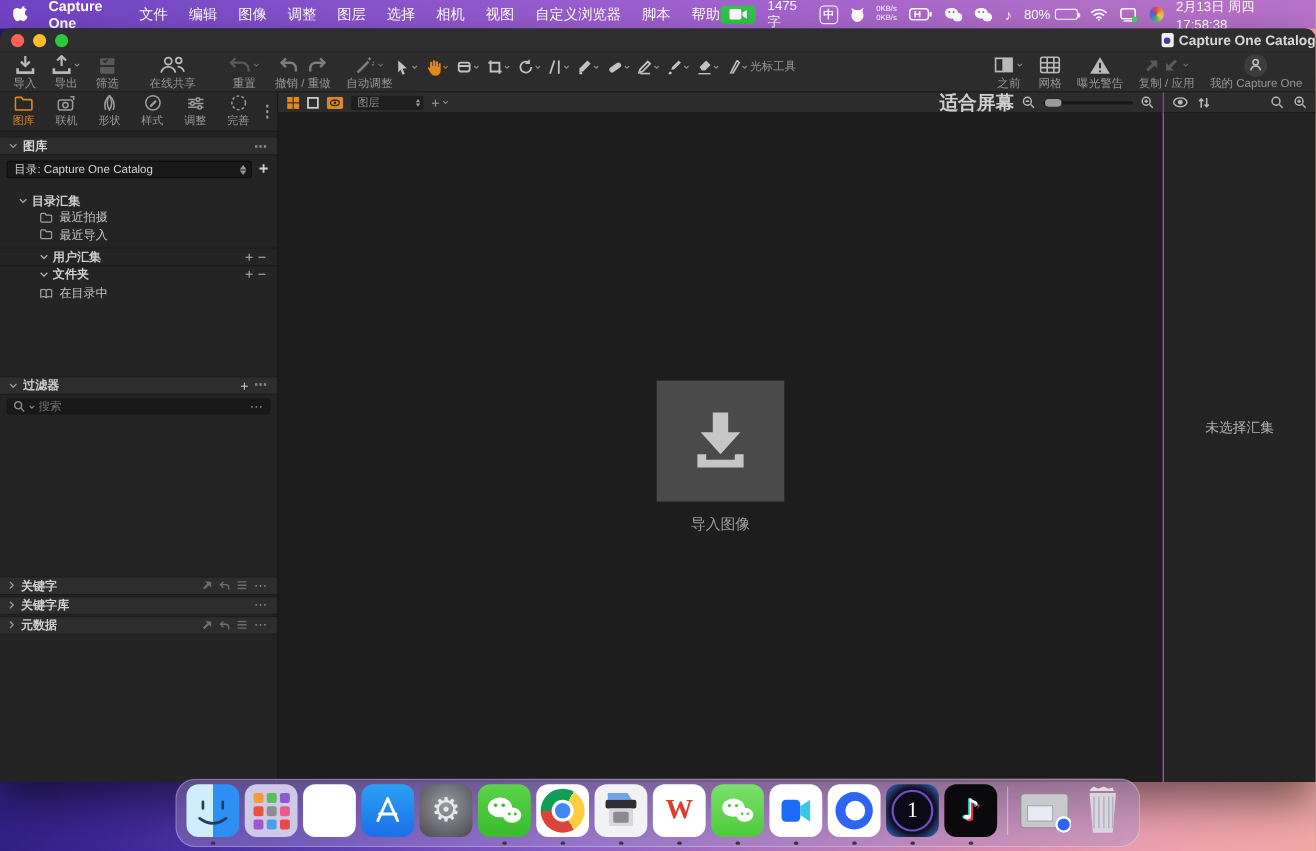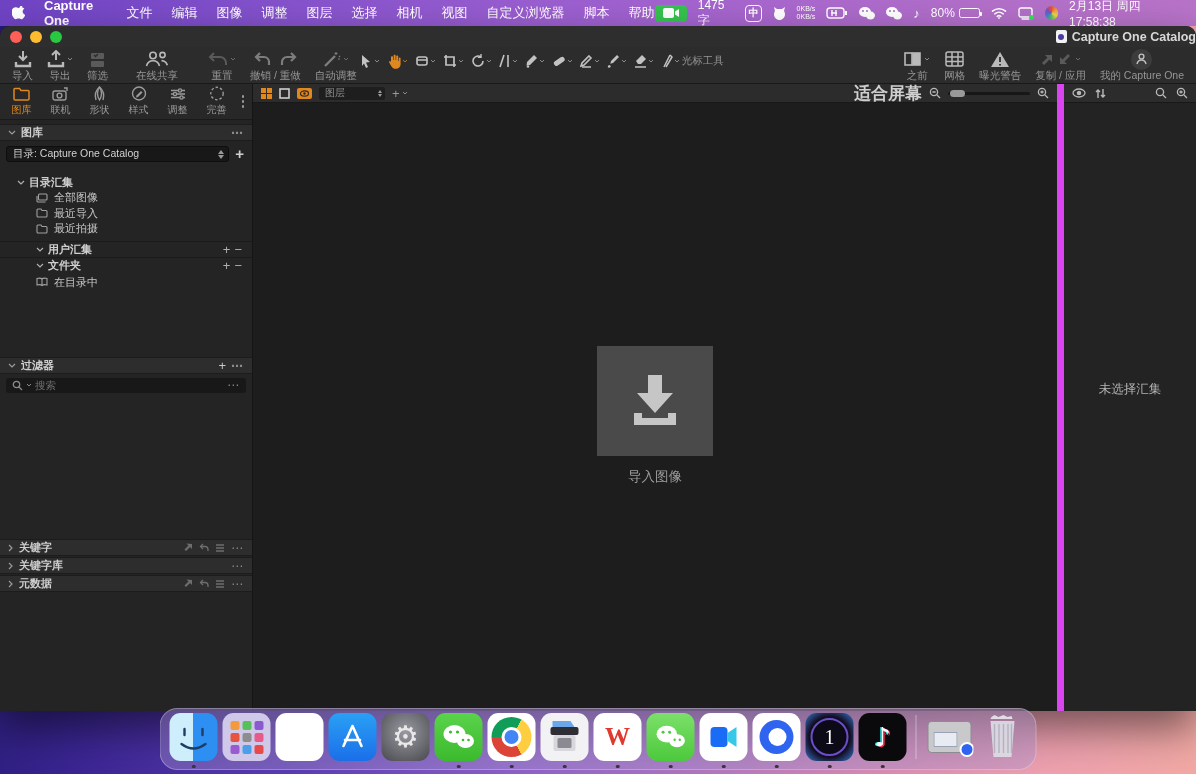--- a/index.html
+++ b/index.html
@@ -56,21 +56,21 @@
   .ctools { display:flex; align-items:center; gap:3px; height:22px; margin-top:1px; }
   .ctool { display:flex; align-items:center; gap:1px; color:#c2c2c2; padding:1px 2px; border-radius:3px; }
   .ctool.active { color:#e0871d; }
   .ctools-lbl { font-size:10.5px; color:#969696; margin-top:1px; }
   .avatar-circ { width:21px; height:21px; border-radius:50%; background:#3c3c3c; display:flex; align-items:center; justify-content:center; }
 
   
   .content { flex:1; display:flex; min-height:0; }
   .sidebar { width:253px; background:#242424; border-right:1px solid #151515; display:flex; flex-direction:column; }
   .viewer { flex:1; display:flex; flex-direction:column; background:#1d1d1d; }
-  .rightpanel { width:139px; background:#232323; border-left:7px solid #d946ef; display:flex; flex-direction:column; }
+  .rightpanel { width:139px; background:#232323; border-left:1px solid #d946ef; display:flex; flex-direction:column; }
 
   
   .tooltabs { height:36px; display:flex; align-items:stretch; padding:0 2px; border-bottom:1px solid #1a1a1a; background:#282828; }
   .ttab { flex:1; display:flex; flex-direction:column; align-items:center; justify-content:center; gap:2px; color:#9a9a9a; font-size:10px; }
   .ttab.active { color:#e0871d; }
   .vdots { width:14px; display:flex; flex-direction:column; align-items:center; justify-content:center; gap:2.5px; }
   .vdots i { width:2.5px; height:2.5px; border-radius:50%; background:#9a9a9a; }
 
   .phead { height:17px; background:#2d2d2d; border-top:1px solid #1c1c1c; border-bottom:1px solid #1c1c1c;
     display:flex; align-items:center; padding:0 8px; gap:5px; font-size:11px; font-weight:bold; color:#cfcfcf; }
@@ -590,41 +590,32 @@
       <div class="tree">
         <div class="tree-sec">
           <svg class="disc" viewBox="0 0 8 5" width="7">
               <path d="M1 1l3 3 3-3" stroke="#b0b0b0" fill="none" stroke-width="1.2"></path>
             </svg>
           <span>目录汇集</span>
         </div>
         <div class="tree-item">
           <span class="tic">
               <svg width="12" height="10" viewBox="0 0 12 10" fill="none" stroke="currentColor" stroke-width="1.1">
-                <rect x="2.5" y="1" width="8.5" height="6" rx="1"></rect>
-                <path d="M1 3v5a1 1 0 0 0 1 1h7.5"></path>
-              </svg>
-            </span>
-          <span>全部图像</span>
+                <path d="M1 2.5V8a1 1 0 0 0 1 1h8a1 1 0 0 0 1-1V3.5a1 1 0 0 0-1-1H6L5 1H2a1 1 0 0 0-1 1z"></path>
+              </svg>
+            </span>
+          <span>最近拍摄</span>
         </div>
         <div class="tree-item">
           <span class="tic">
               <svg width="12" height="10" viewBox="0 0 12 10" fill="none" stroke="currentColor" stroke-width="1.1">
                 <path d="M1 2.5V8a1 1 0 0 0 1 1h8a1 1 0 0 0 1-1V3.5a1 1 0 0 0-1-1H6L5 1H2a1 1 0 0 0-1 1z"></path>
               </svg>
             </span>
           <span>最近导入</span>
-        </div>
-        <div class="tree-item">
-          <span class="tic">
-              <svg width="12" height="10" viewBox="0 0 12 10" fill="none" stroke="currentColor" stroke-width="1.1">
-                <path d="M1 2.5V8a1 1 0 0 0 1 1h8a1 1 0 0 0 1-1V3.5a1 1 0 0 0-1-1H6L5 1H2a1 1 0 0 0-1 1z"></path>
-              </svg>
-            </span>
-          <span>最近拍摄</span>
         </div>
         <div class="tree-sec bordered" style="margin-top:4px">
           <svg class="disc" viewBox="0 0 8 5" width="7">
               <path d="M1 1l3 3 3-3" stroke="#b0b0b0" fill="none" stroke-width="1.2"></path>
             </svg>
           <span>用户汇集</span>
           <span class="grow"></span>
           <span class="pm">+</span>
           <span class="pm">−</span>
         </div>

